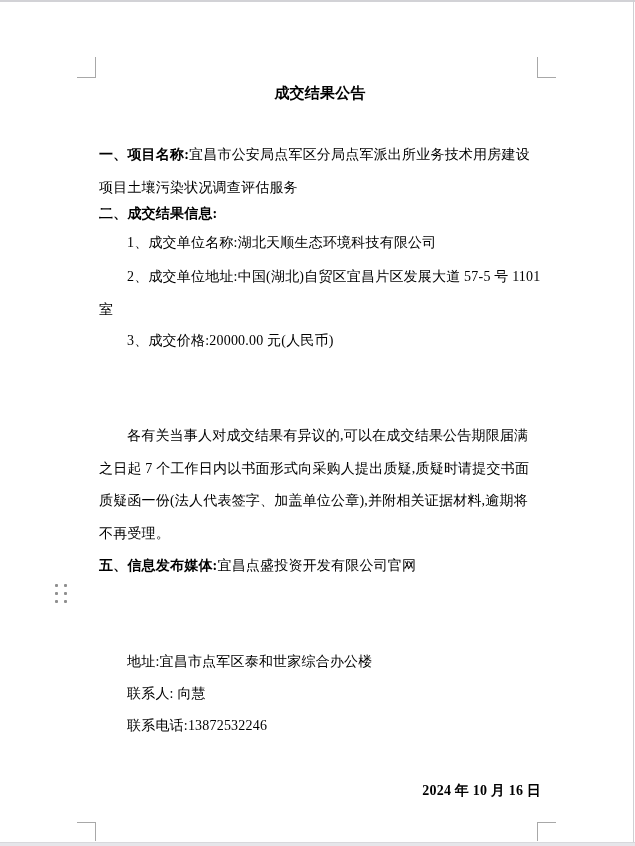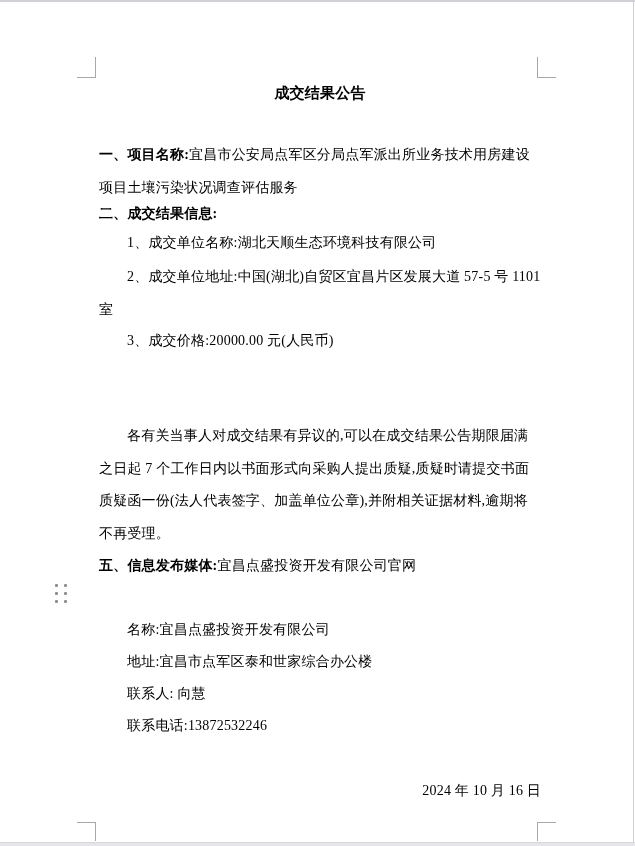--- a/index.html
+++ b/index.html
@@ -59,21 +59,21 @@
     letter-spacing: 0.2px;
   }
   .title-block {
     text-align: center;
     font-weight: bold;
     font-size: 15px;
     line-height: 33px;
   }
   .label { font-weight: bold; text-align: center; }
   .indent { text-indent: 28px; }
-  .date-block { text-align: right; }
+  .date-block { text-align: right; font-weight: bold; }
 
   
   .drag-handle {
     position: absolute;
     left: 55px;
     top: 584px;
     display: grid;
     grid-template-columns: repeat(2, 3px);
     grid-template-rows: repeat(3, 3px);
     column-gap: 6px;
@@ -128,21 +128,20 @@
 
 
 
   <div class="block indent" style="top:420px">各有关当事人对成交结果有异议的,可以在成交结果公告期限届满之日起 7 个工作日内以书面形式向采购人提出质疑,质疑时请提交书面质疑函一份(法人代表签字、加盖单位公章),并附相关证据材料,逾期将不再受理。</div>
 
   <div class="block" style="top:550px">
     <span class="label">五、信息发布媒体:</span><span>宜昌点盛投资开发有限公司官网</span>
   </div>
 
 
-  <div class="block indent" style="top:614px">名称:宜昌点盛投资开发有限公司</div>
 
   <div class="block indent" style="top:646px">地址:宜昌市点军区泰和世家综合办公楼</div>
 
   <div class="block indent" style="top:678px">联系人: 向慧</div>
 
   <div class="block indent" style="top:710px">联系电话:13872532246</div>
 
   <div class="block date-block" style="top:775px">2024 年 10 月 16 日</div>
 
 </div>

